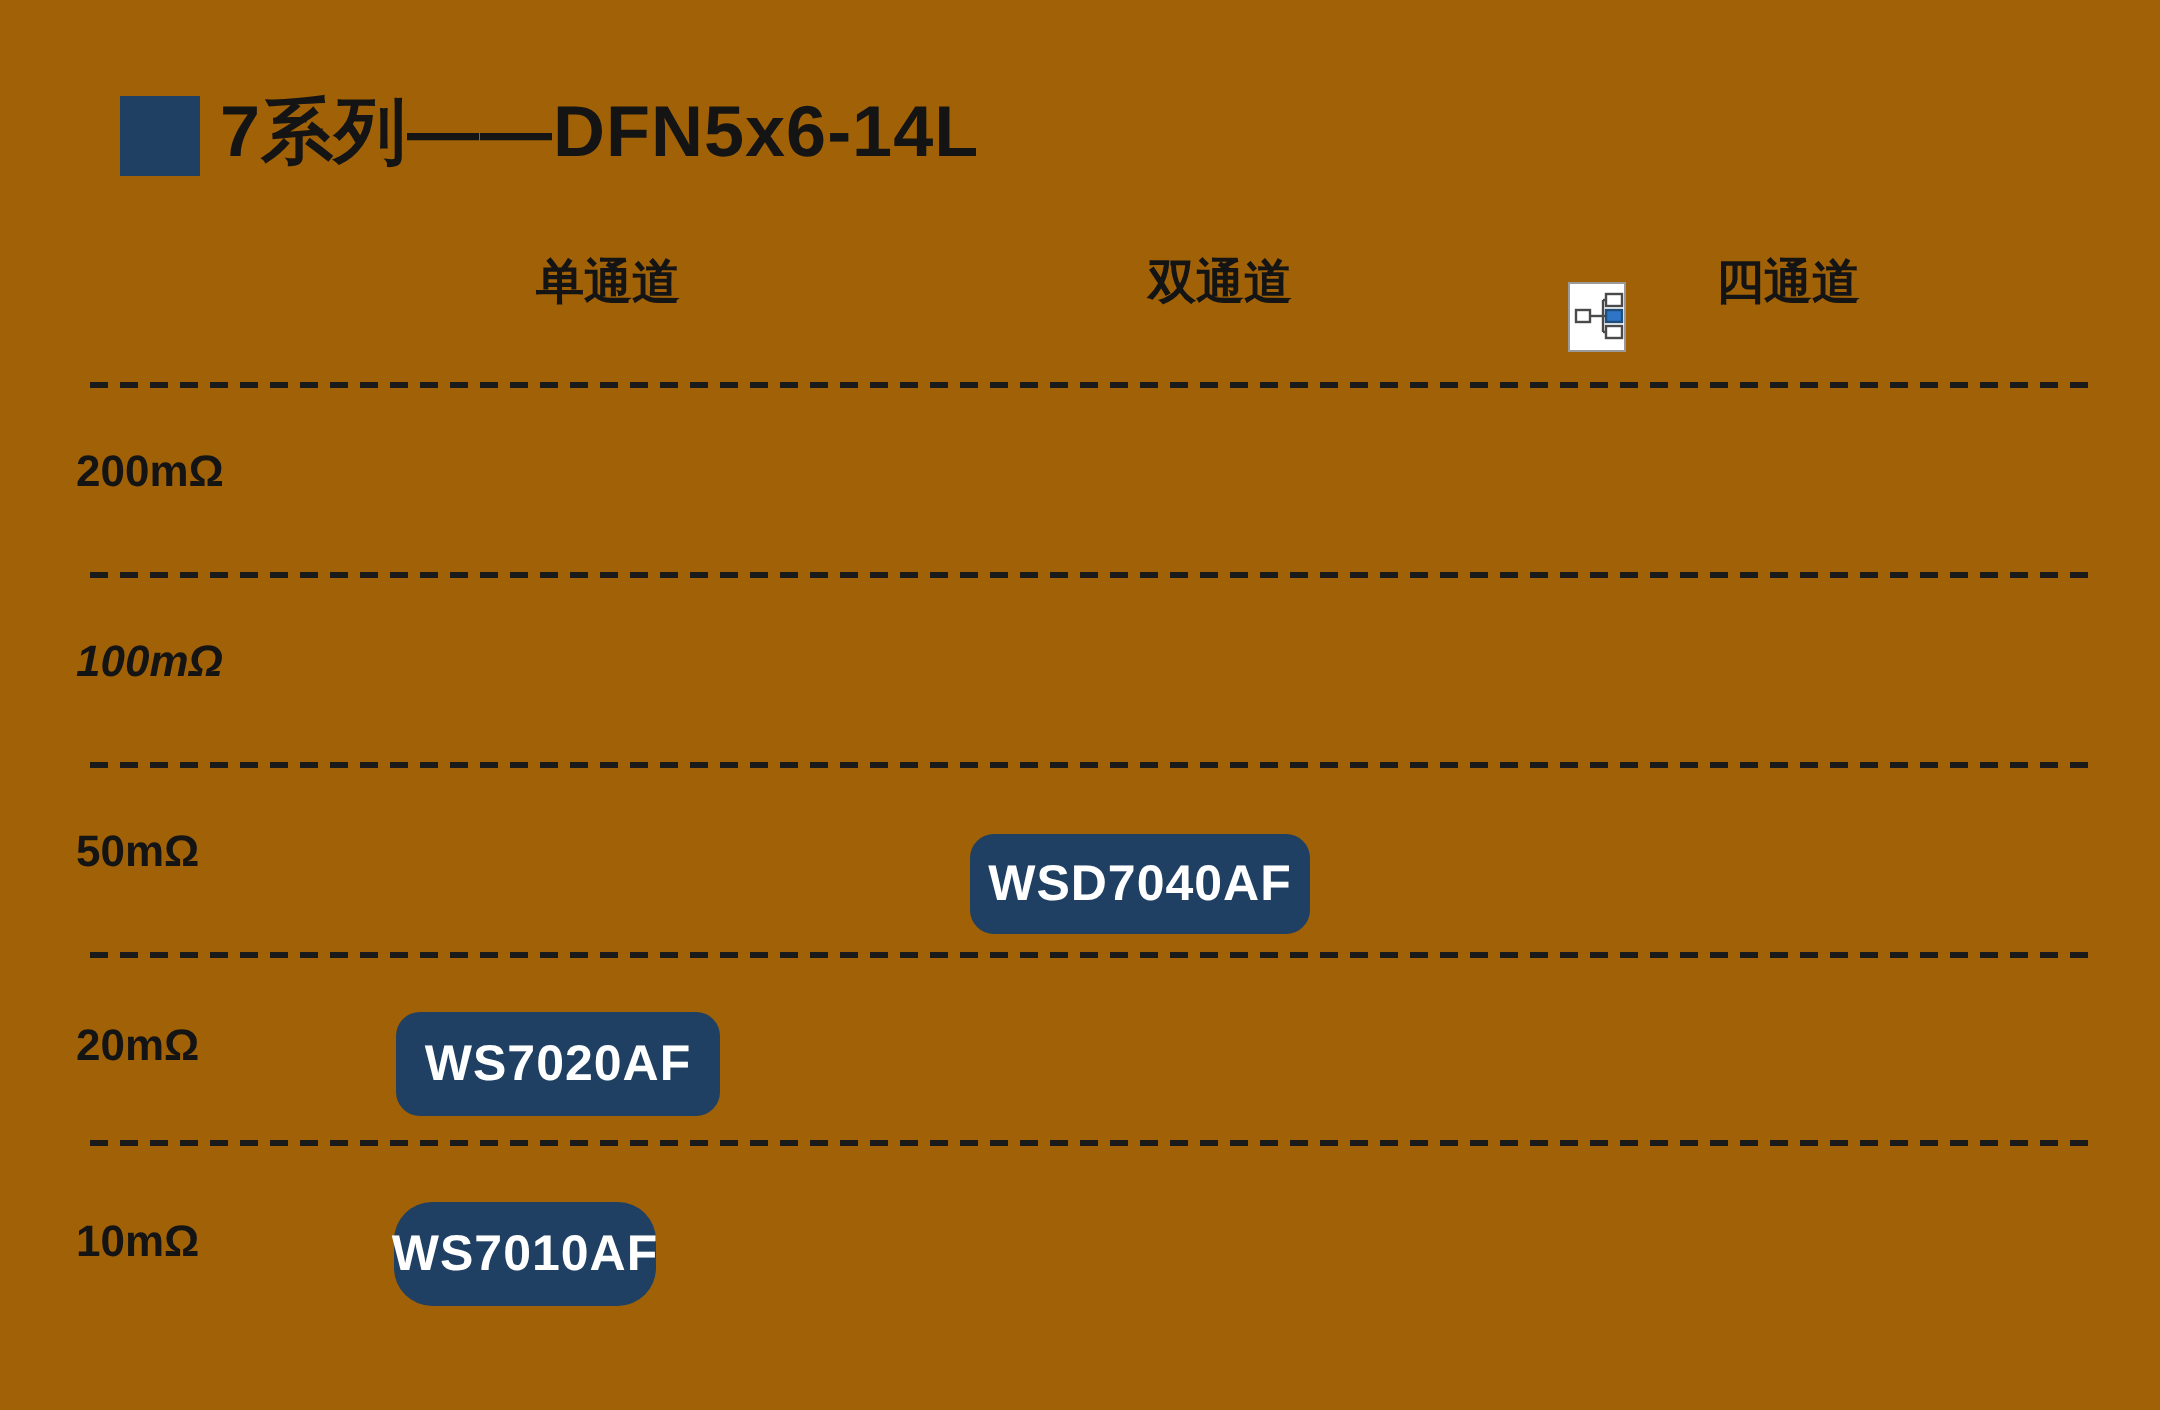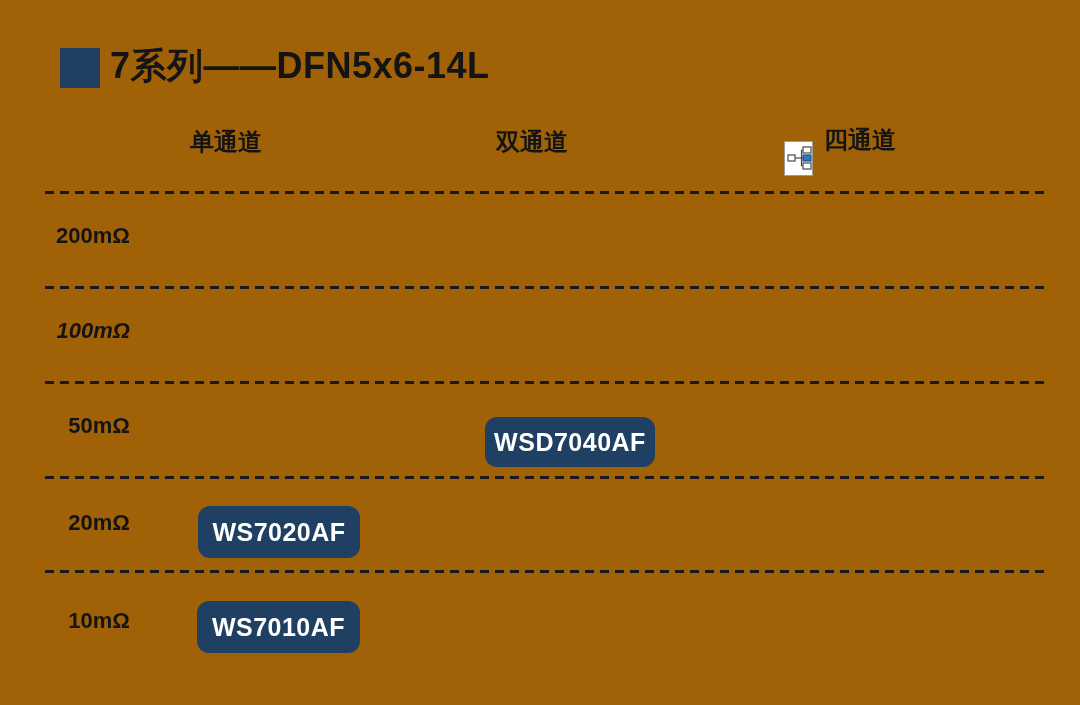--- a/index.html
+++ b/index.html
@@ -29,21 +29,21 @@
     font-weight: bold;
     color: #141414;
     white-space: nowrap;
     line-height: 48px;
     letter-spacing: 0.5px;
   }
 
   .col-header {
     top: 127px;
     width: 150px;
-    text-align: left;
+    text-align: right;
     font-size: 24px;
     font-weight: bold;
     color: #141414;
     line-height: 30px;
     white-space: nowrap;
   }
 
   .quad-icon {
     left: 784px; top: 141px;
     width: 29px; height: 35px;
@@ -52,21 +52,21 @@
   .dash-line {
     left: 45px;
     width: 1003px;
     height: 3px;
     background: repeating-linear-gradient(to right, #1a1a1a 0px, #1a1a1a 9px, transparent 9px, transparent 15px);
   }
 
   .row-label {
     left: 38px;
     width: 92px;
-    text-align: right;
+    text-align: left;
     font-size: 22px;
     font-weight: bold;
     color: #141414;
     line-height: 26px;
     white-space: nowrap;
   }
 
   .chip {
     background: #1f4062;
     border-radius: 12px;
@@ -97,31 +97,31 @@
       <line x1="17.5" y1="9" x2="17.5" y2="25" stroke="#4a4a4a" stroke-width="1.2"></line>
       <line x1="11" y1="17" x2="19" y2="17" stroke="#4a4a4a" stroke-width="1.2"></line>
       <line x1="17.5" y1="9" x2="19" y2="9" stroke="#4a4a4a" stroke-width="1.2"></line>
       <line x1="17.5" y1="25" x2="19" y2="25" stroke="#4a4a4a" stroke-width="1.2"></line>
       <rect x="4" y="14" width="7" height="6" fill="#ffffff" stroke="#4a4a4a" stroke-width="1.2"></rect>
       <rect x="19" y="6" width="8" height="6" fill="#ffffff" stroke="#4a4a4a" stroke-width="1.2"></rect>
       <rect x="19" y="14" width="8" height="6" fill="#2e75c8" stroke="#1f4e79" stroke-width="1.2"></rect>
       <rect x="19" y="22" width="8" height="6" fill="#ffffff" stroke="#4a4a4a" stroke-width="1.2"></rect>
     </svg>
   </div>
-  <div class="abs col-header" style="left:824px;font-family:Liberation Mono, monospace;">四通道</div>
+  <div class="abs col-header" style="left:780px;">四通道</div>
 
   <div class="abs dash-line" style="top:191px;"></div>
   <div class="abs dash-line" style="top:286px;"></div>
   <div class="abs dash-line" style="top:381px;"></div>
   <div class="abs dash-line" style="top:476px;"></div>
   <div class="abs dash-line" style="top:570px;"></div>
 
   <div class="abs row-label" style="top:223px;">200mΩ</div>
   <div class="abs row-label" style="top:318px;font-style:italic;">100mΩ</div>
   <div class="abs row-label" style="top:413px;">50mΩ</div>
   <div class="abs row-label" style="top:510px;">20mΩ</div>
   <div class="abs row-label" style="top:608px;">10mΩ</div>
 
   <div class="abs chip" style="left:485px; top:417px; width:170px; height:50px;">WSD7040AF</div>
   <div class="abs chip" style="left:198px; top:506px; width:162px; height:52px;">WS7020AF</div>
-  <div class="abs chip" style="left:197px; top:601px; width:163px; height:52px;">WS7010AF</div>
+  <div class="abs chip" style="left:197px; top:601px; width:131px; height:52px;border-radius:19px;">WS7010AF</div>
 
 </div>
 
 </body></html>

